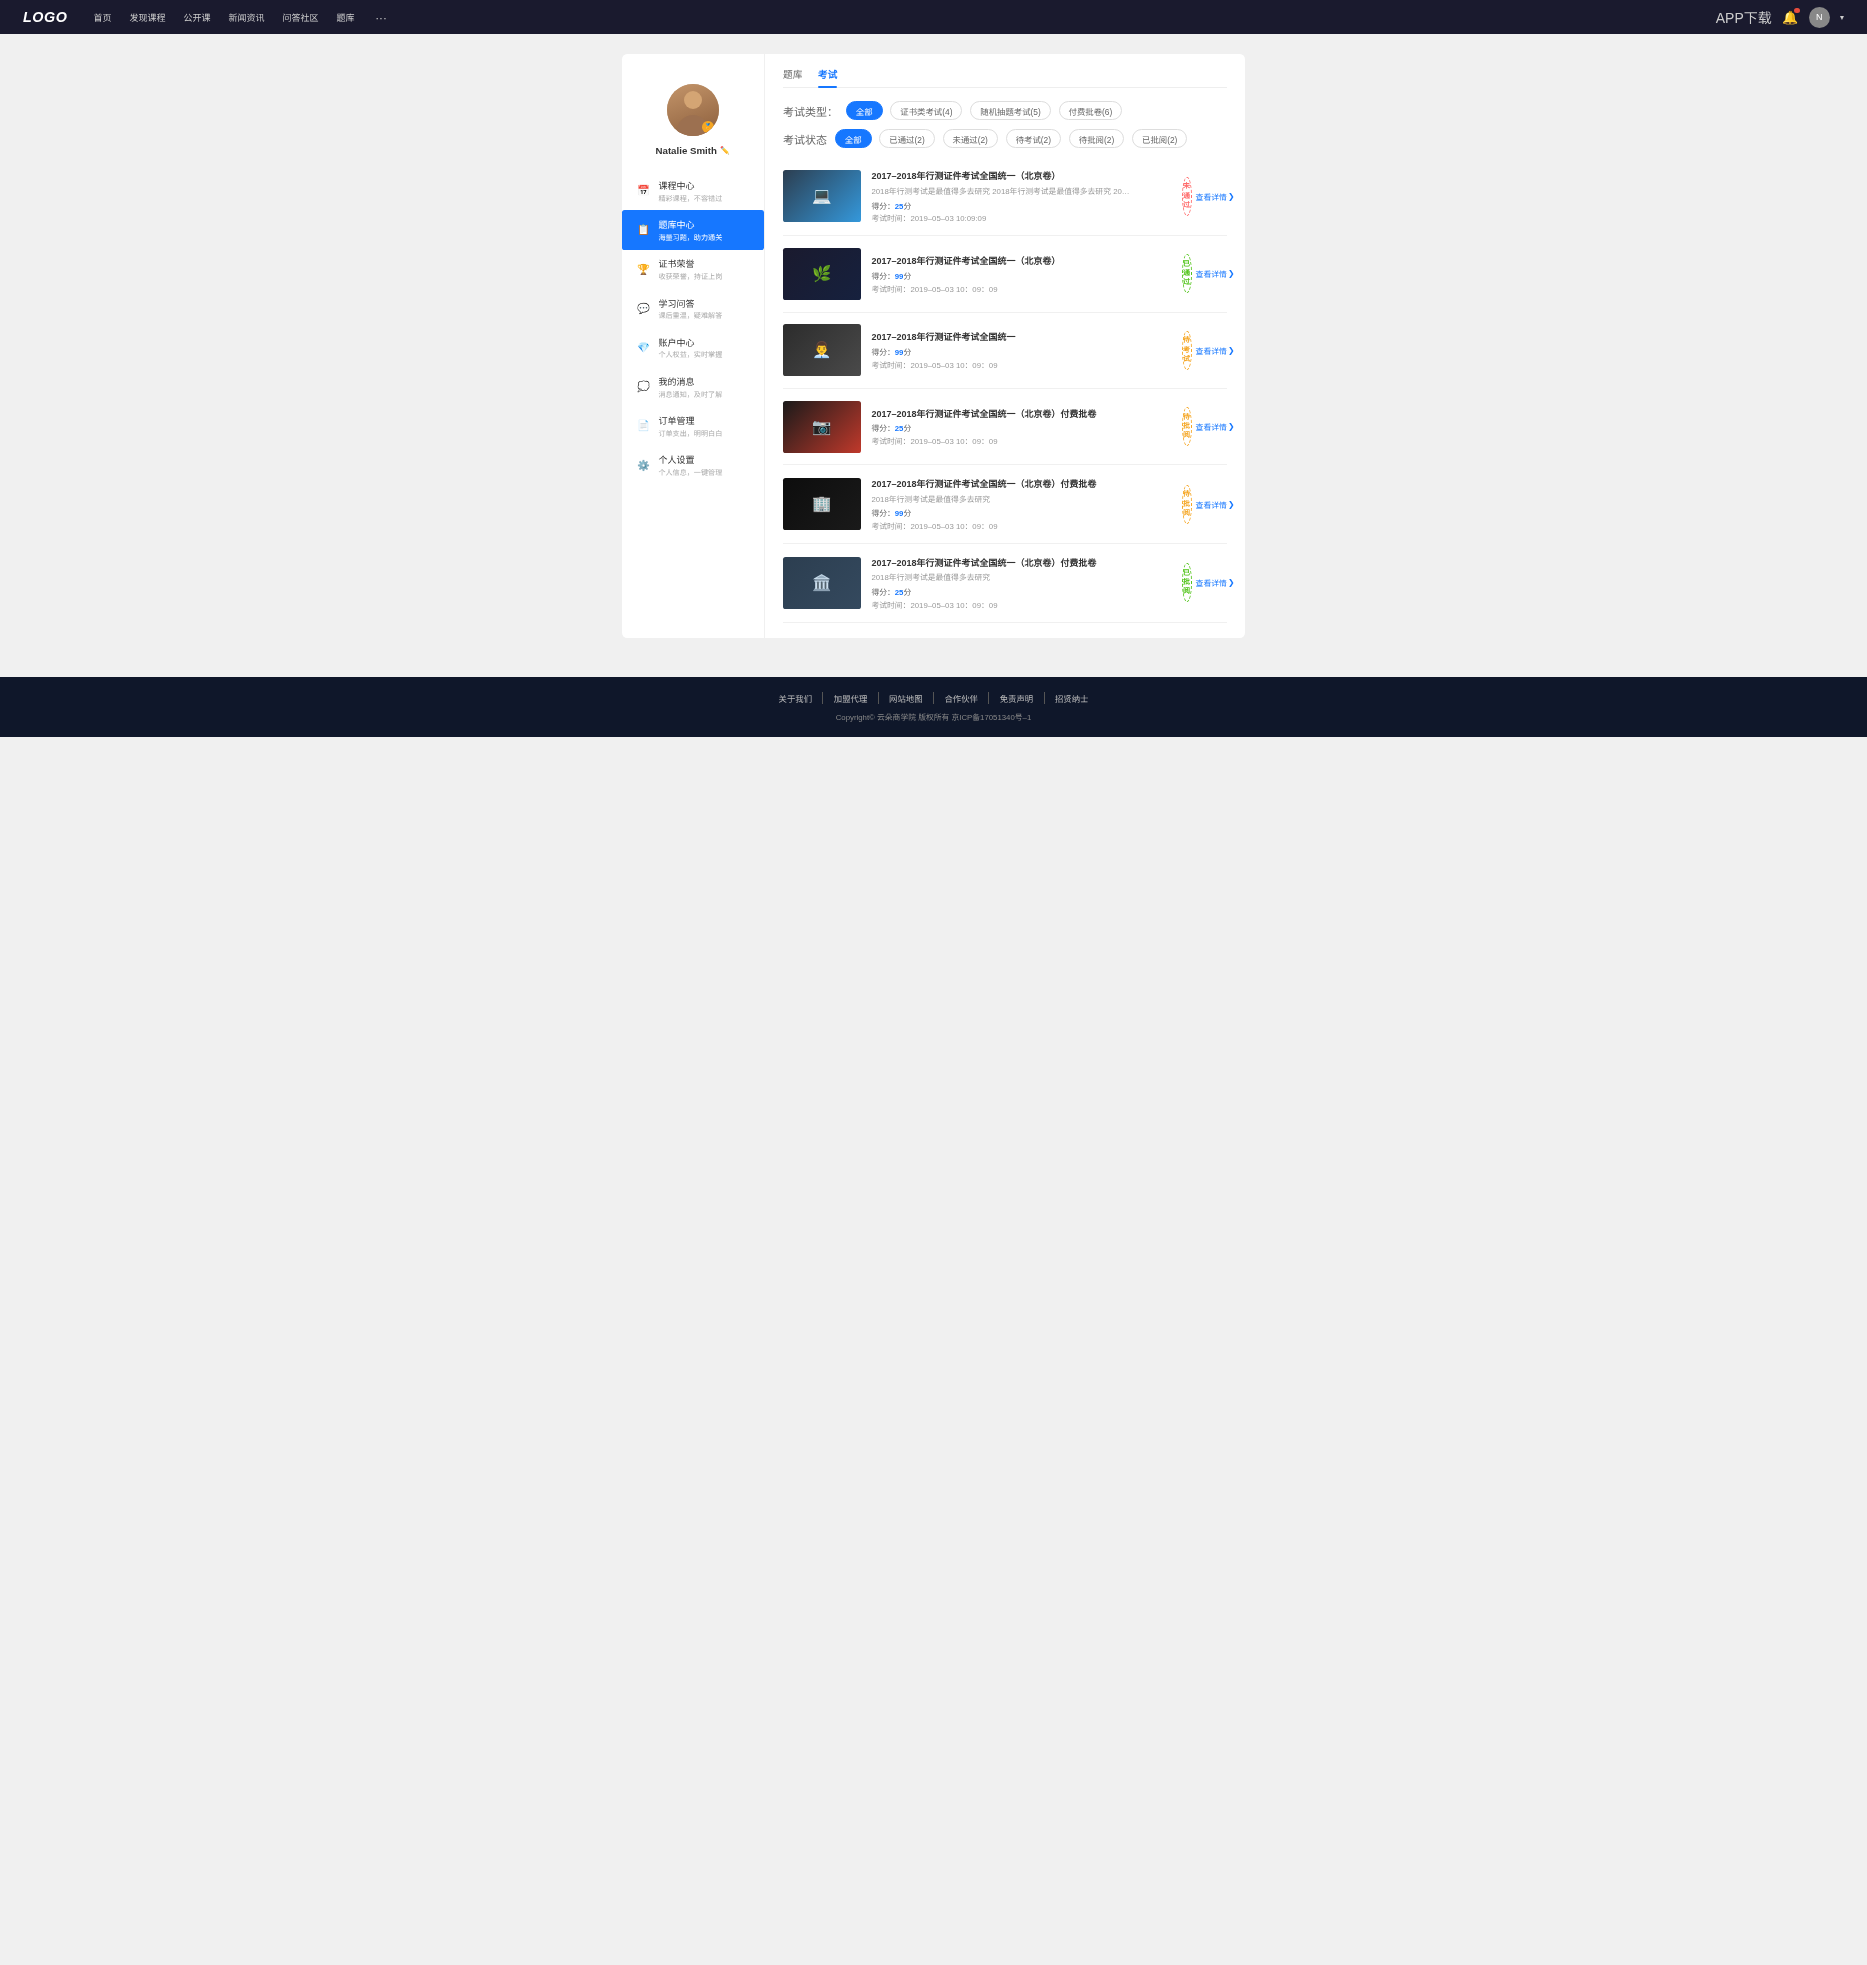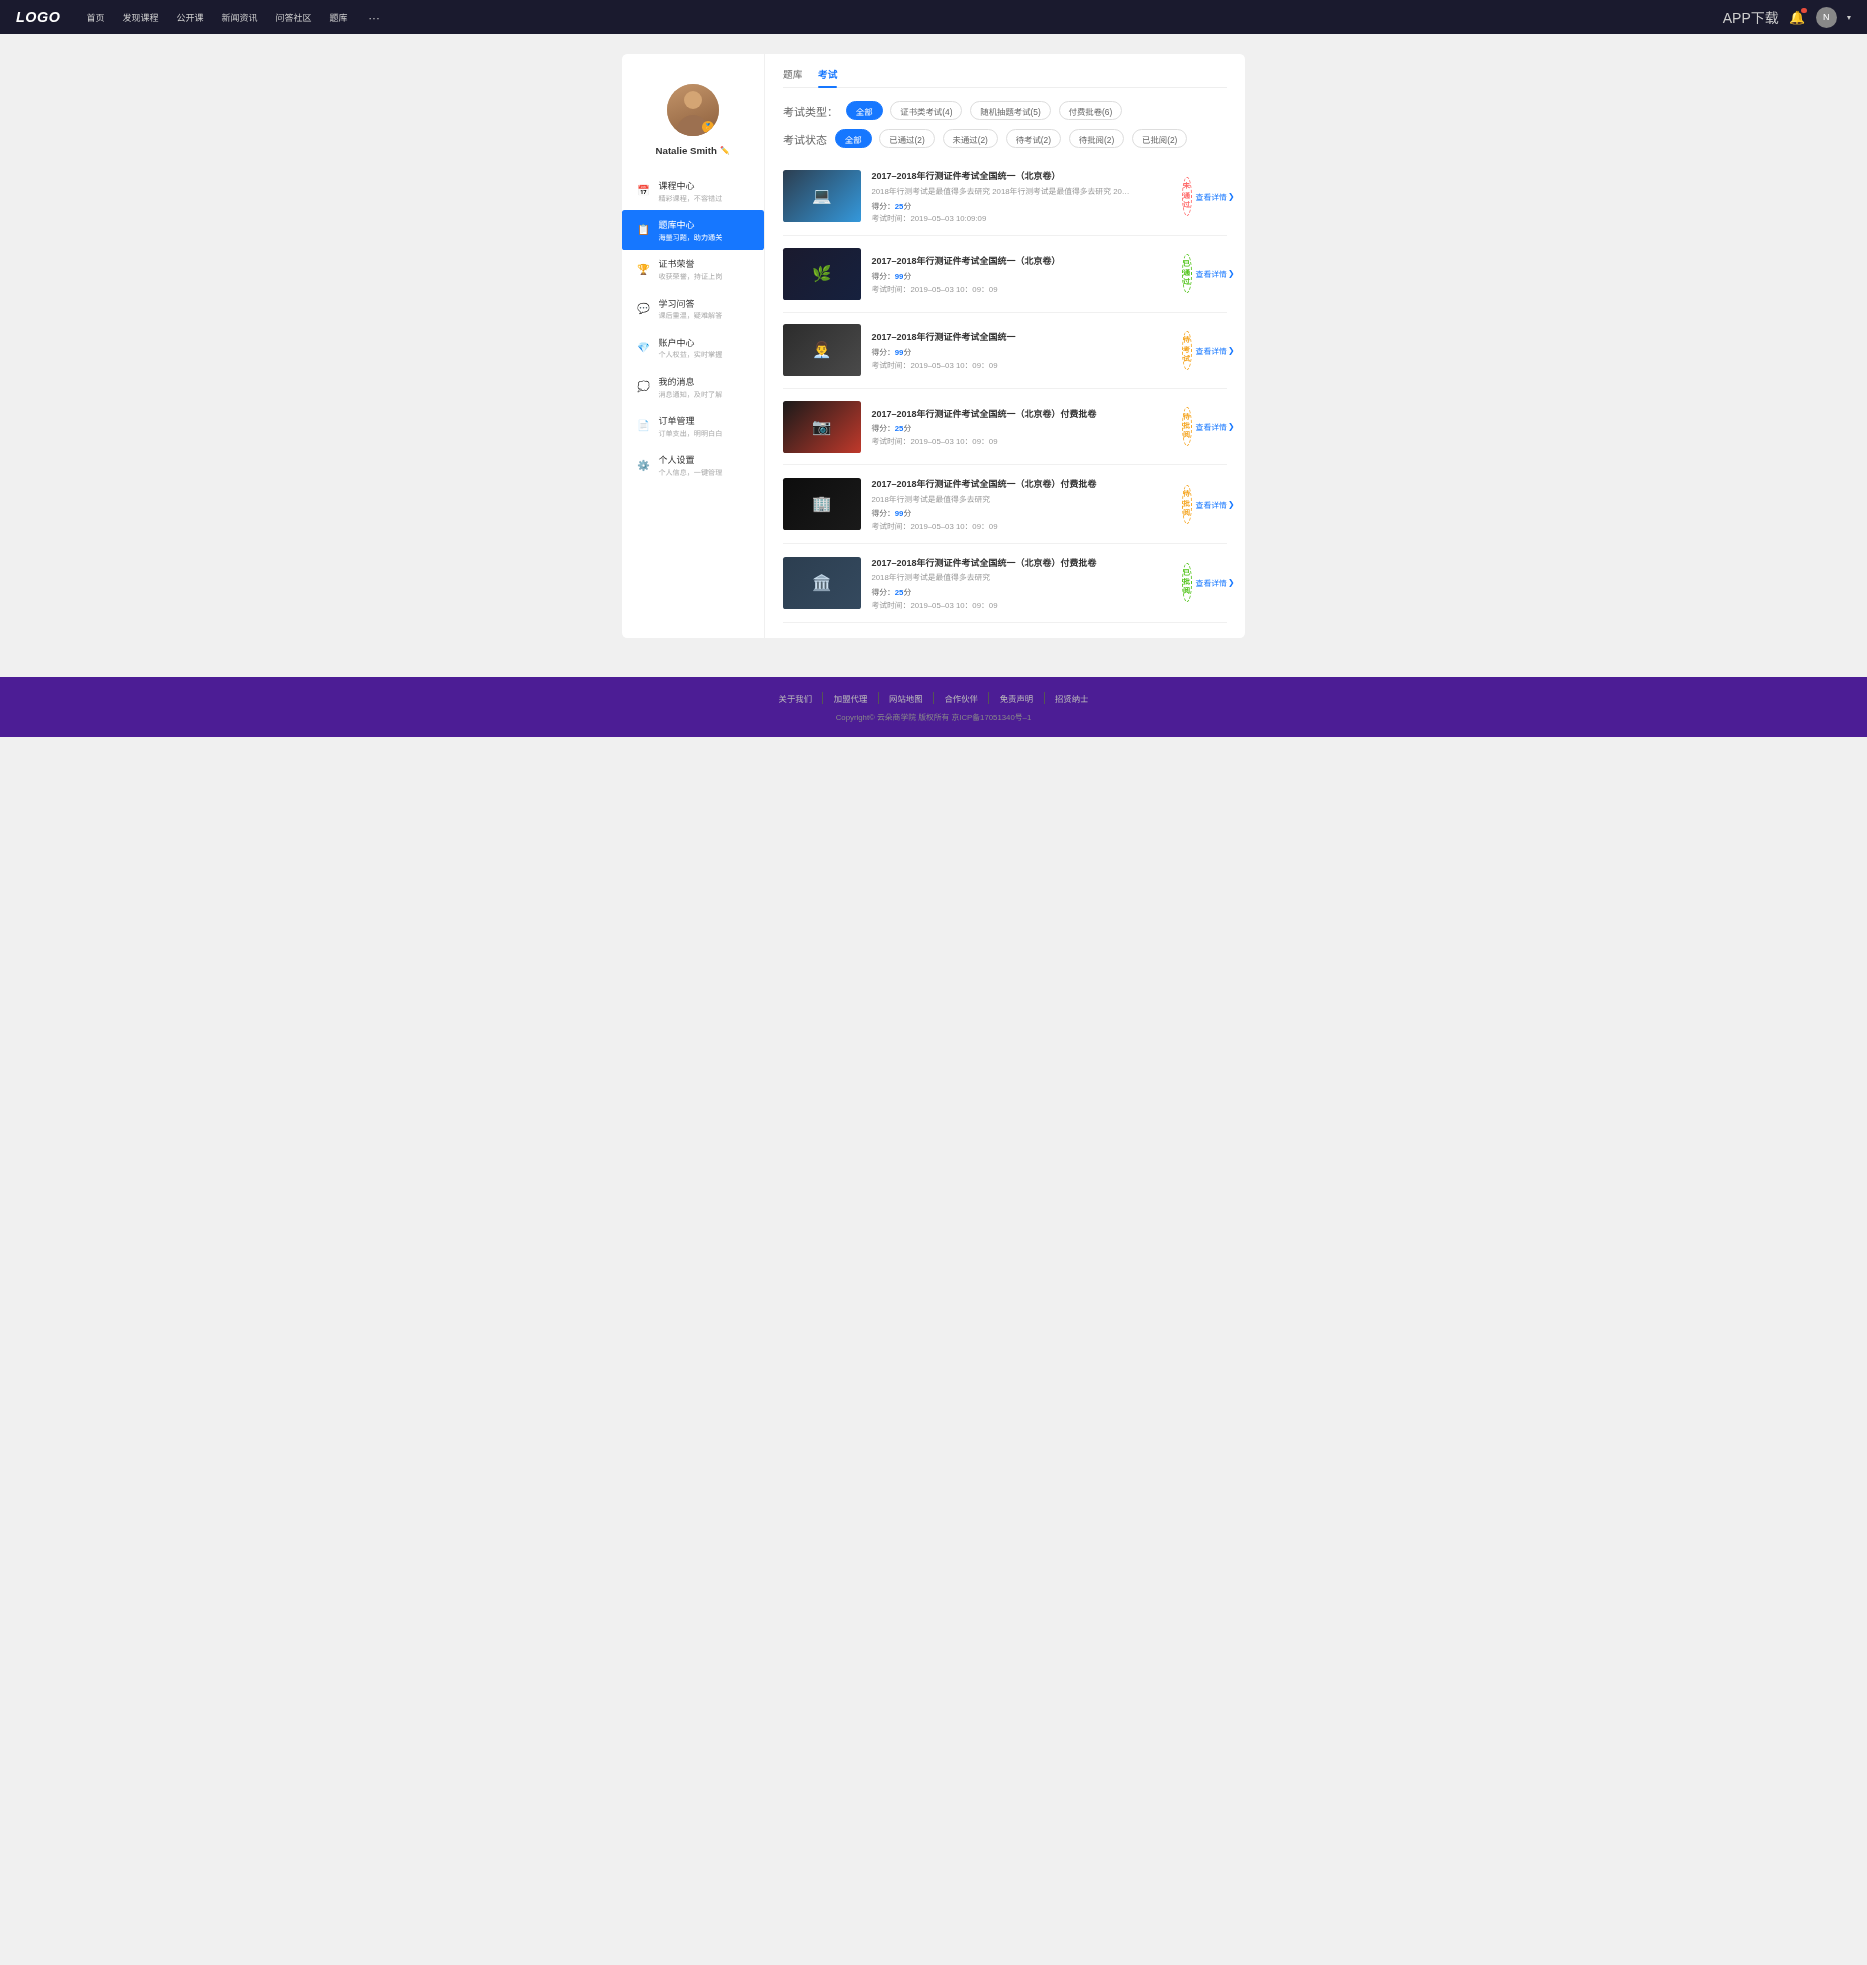--- a/index.html
+++ b/index.html
@@ -4,21 +4,21 @@
   <style>
     * { box-sizing: border-box; margin: 0; padding: 0; }
     body { font-family: 'PingFang SC', 'Microsoft YaHei', sans-serif; background: #f0f0f0; min-height: 100vh; }
 
     
     .navbar {
       background: #1a1a2e;
       height: 34px;
       display: flex;
       align-items: center;
-      padding: 0 16px;
+      padding: 0 23px;
       position: sticky;
       top: 0;
       z-index: 100;
     }
     .nav-logo {
       color: white;
       font-size: 14.3px;
       font-weight: 900;
       letter-spacing: 0.6px;
       margin-right: 26px;
@@ -349,21 +349,21 @@
       color: #1677ff;
       cursor: pointer;
       display: flex;
       align-items: center;
       gap: 1.3px;
       white-space: nowrap;
     }
 
     
     .footer {
-      background: #4c1d95;
+      background: #0f172a;
       padding: 15.6px 0;
       text-align: center;
     }
     .footer-links {
       display: flex;
       justify-content: center;
       gap: 0;
       margin-bottom: 6.5px;
     }
     .footer-link {

